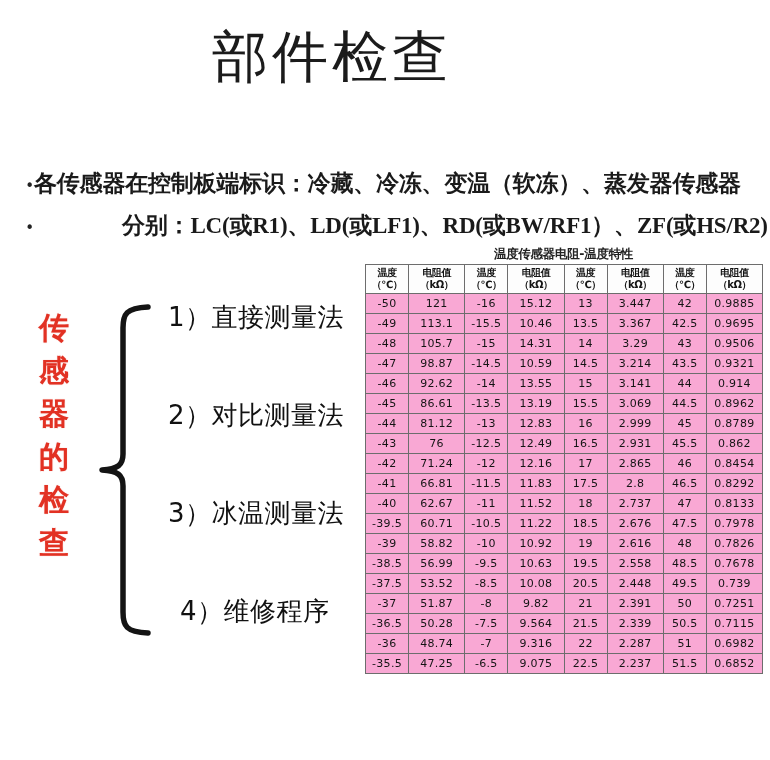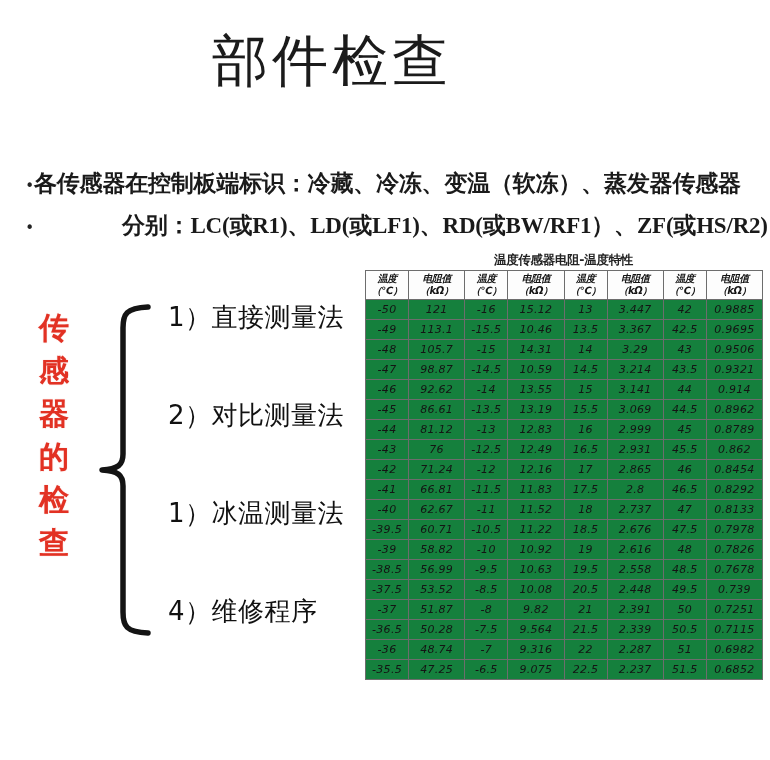--- a/index.html
+++ b/index.html
@@ -21,21 +21,21 @@
     position: absolute;
     top: 26px;
     left: 0;
     width: 664px;
     text-align: center;
     font-size: 56px;
     line-height: 70px;
     letter-spacing: 4px;
     font-weight: 400;
     color: #1b1b1b;
-    font-family: Liberation Serif, serif;
+    font-family: Liberation Mono, monospace;
   }
 
   
   #bullets {
     position: absolute;
     top: 168px;
     left: 0;
     width: 770px;
   }
   .bullet-row {
@@ -98,45 +98,44 @@
   }
   .method-item {
     font-size: 26px;
     line-height: 34px;
     font-weight: 400;
     color: #111;
     margin-bottom: 64px;
     white-space: nowrap;
     letter-spacing: 0.5px;
   }
-  .method-item:last-child { margin-bottom: 0; }
+  .method-item:last-child { margin-bottom: 0; margin-left: 12px; }
 
   
   #table-wrap {
     position: absolute;
     left: 357px;
-    top: 252px;
+    top: 246px;
     width: 397px;
     padding-left: 8px;
   }
   #table-caption {
     text-align: center;
     font-size: 12.5px;
     line-height: 16px;
     font-weight: 700;
     color: #222;
     margin-bottom: 2px;
     letter-spacing: -0.3px;
   }
   table.rt {
     border-collapse: collapse;
     width: 397px;
     table-layout: fixed;
-    background: #15803d;
-    font-style: italic;
+    background: #f9a8d4;
   }
   table.rt th, table.rt td {
     border: 1px solid #6d6d6d;
     text-align: center;
     vertical-align: middle;
     color: #141414;
     font-family: "DejaVu Sans", "Liberation Sans", sans-serif;
   }
   table.rt th {
     font-size: 10px;
@@ -182,21 +181,21 @@
   <span>查</span>
 </div>
 
 <svg id="brace" viewBox="0 0 56 336">
   <path d="M 52 5 C 30 6 27 12 27 26 L 27 152 C 27 163 22 167 6 168 C 22 169 27 173 27 184 L 27 310 C 27 324 30 330 52 331" fill="none" stroke="#141414" stroke-width="5.5" stroke-linecap="round" stroke-linejoin="round"></path>
 </svg>
 
 <div id="method-list">
   <div class="method-item">1）直接测量法</div>
   <div class="method-item">2）对比测量法</div>
-  <div class="method-item">1）冰温测量法</div>
+  <div class="method-item">3）冰温测量法</div>
   <div class="method-item">4）维修程序</div>
 </div>
 
 <div id="table-wrap">
   <div id="table-caption">温度传感器电阻-温度特性</div>
   <table class="rt">
     <colgroup>
       <col class="c-temp">
         <col class="c-res">
       <col class="c-temp">

